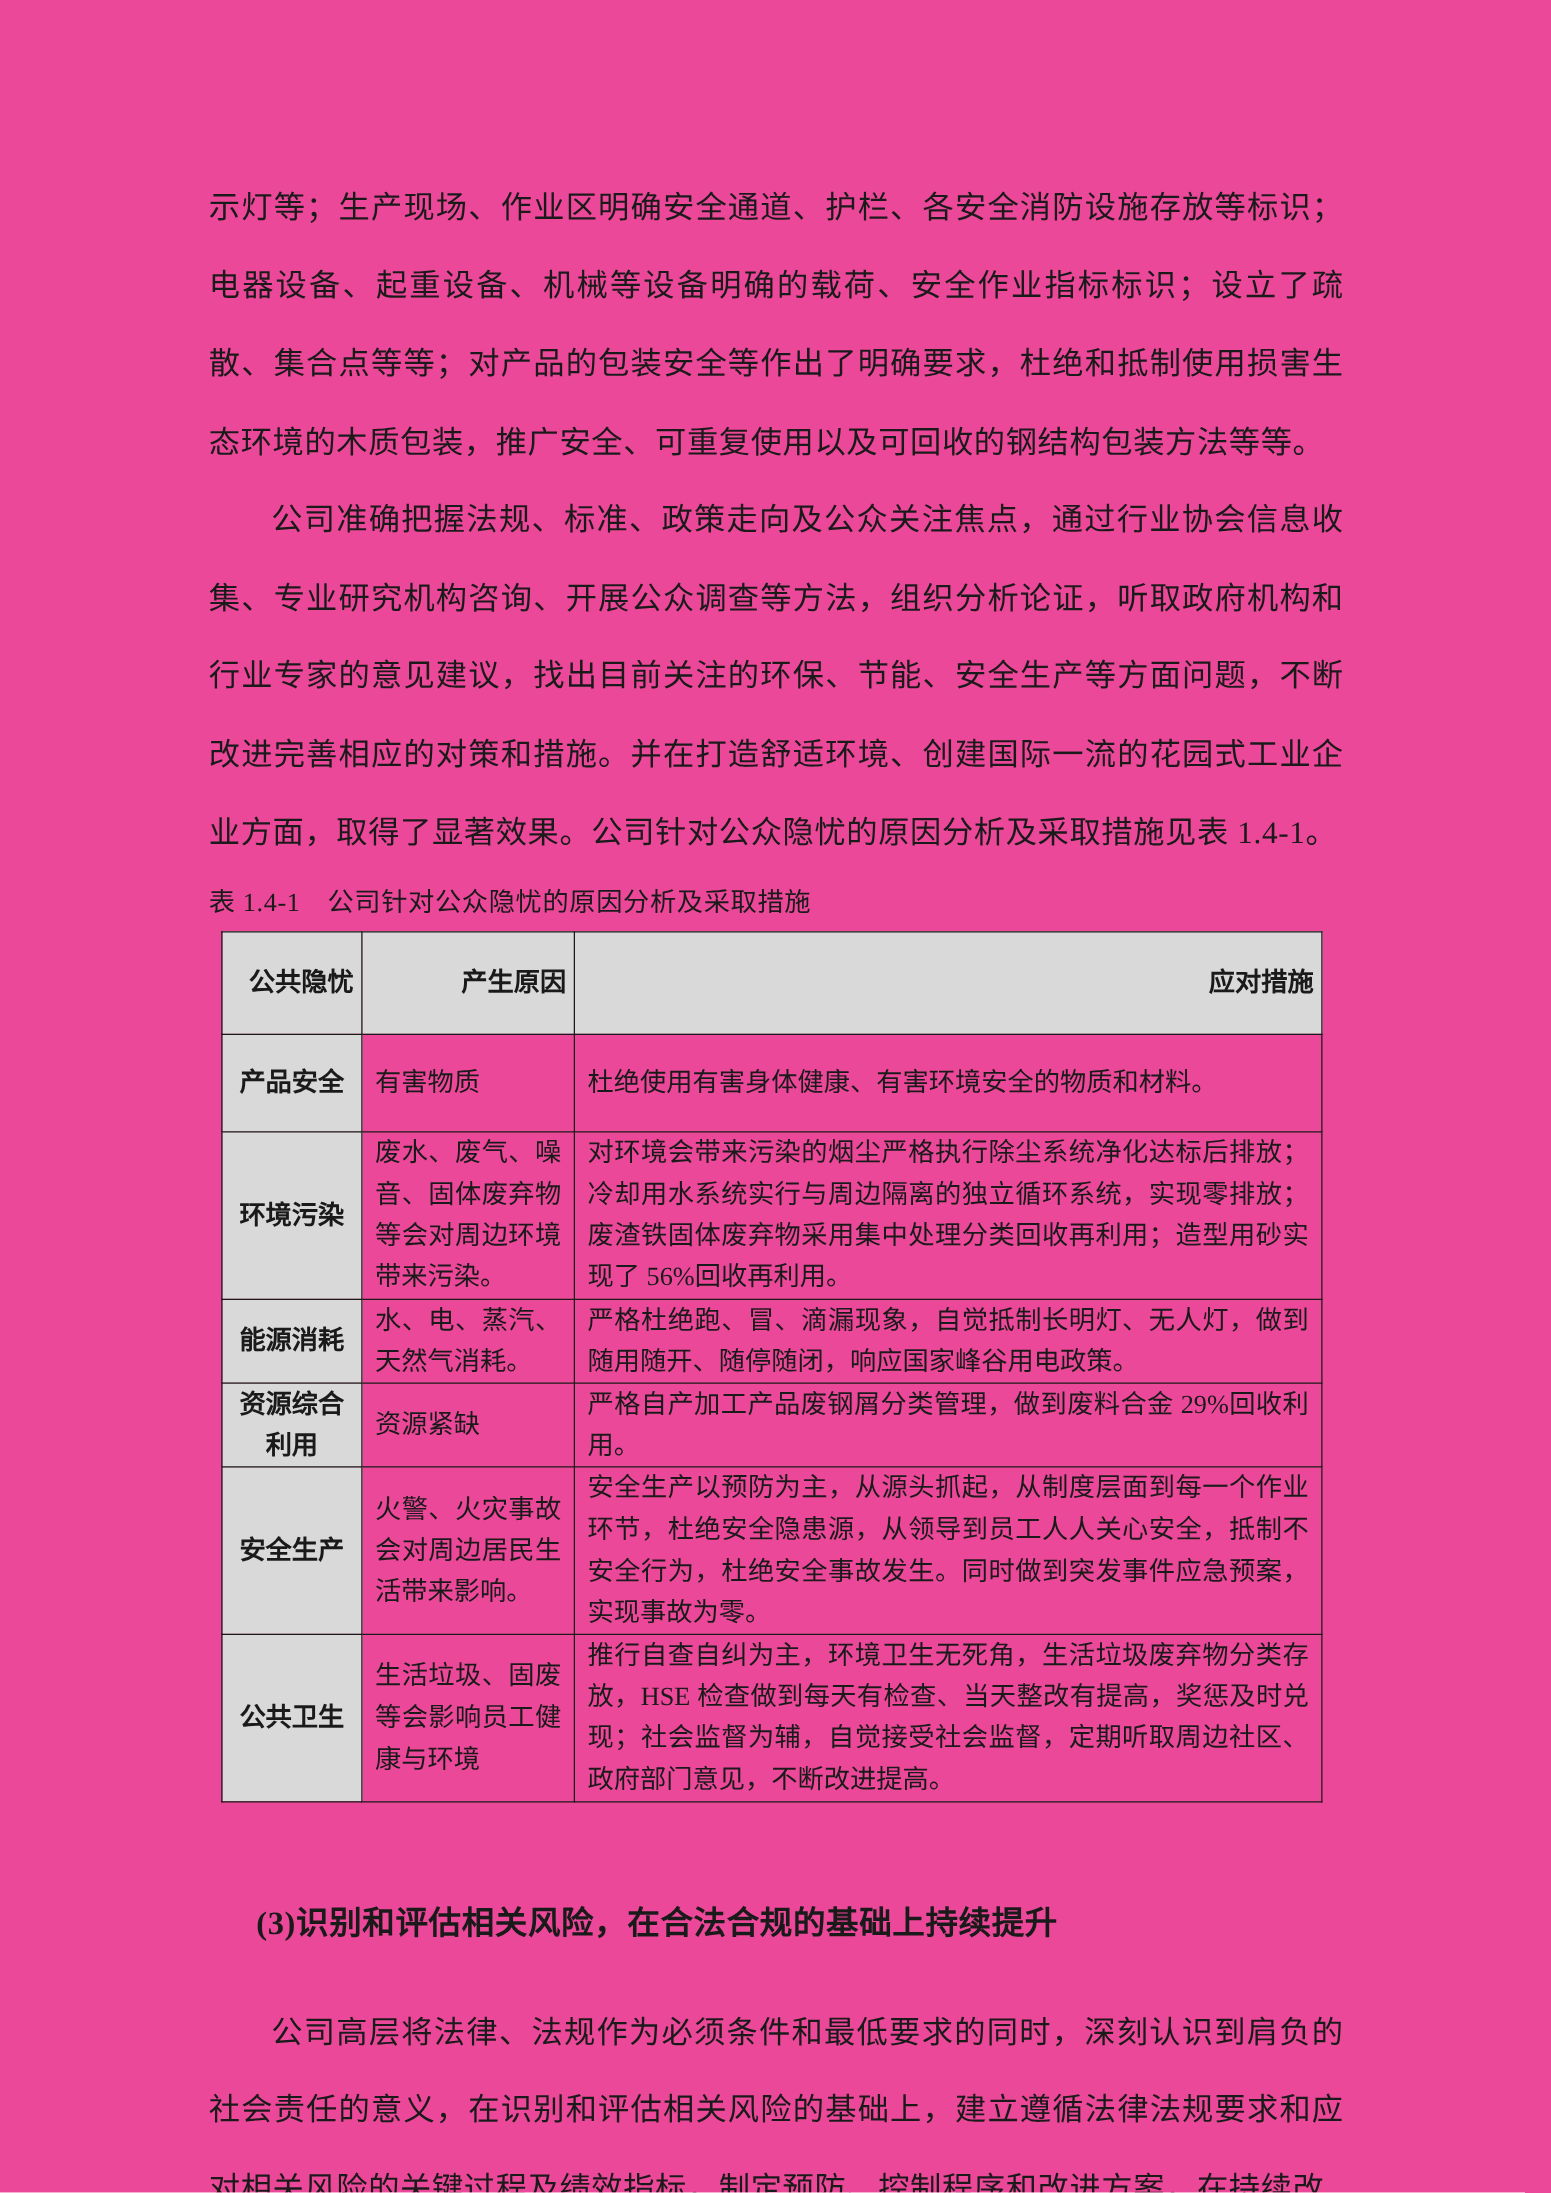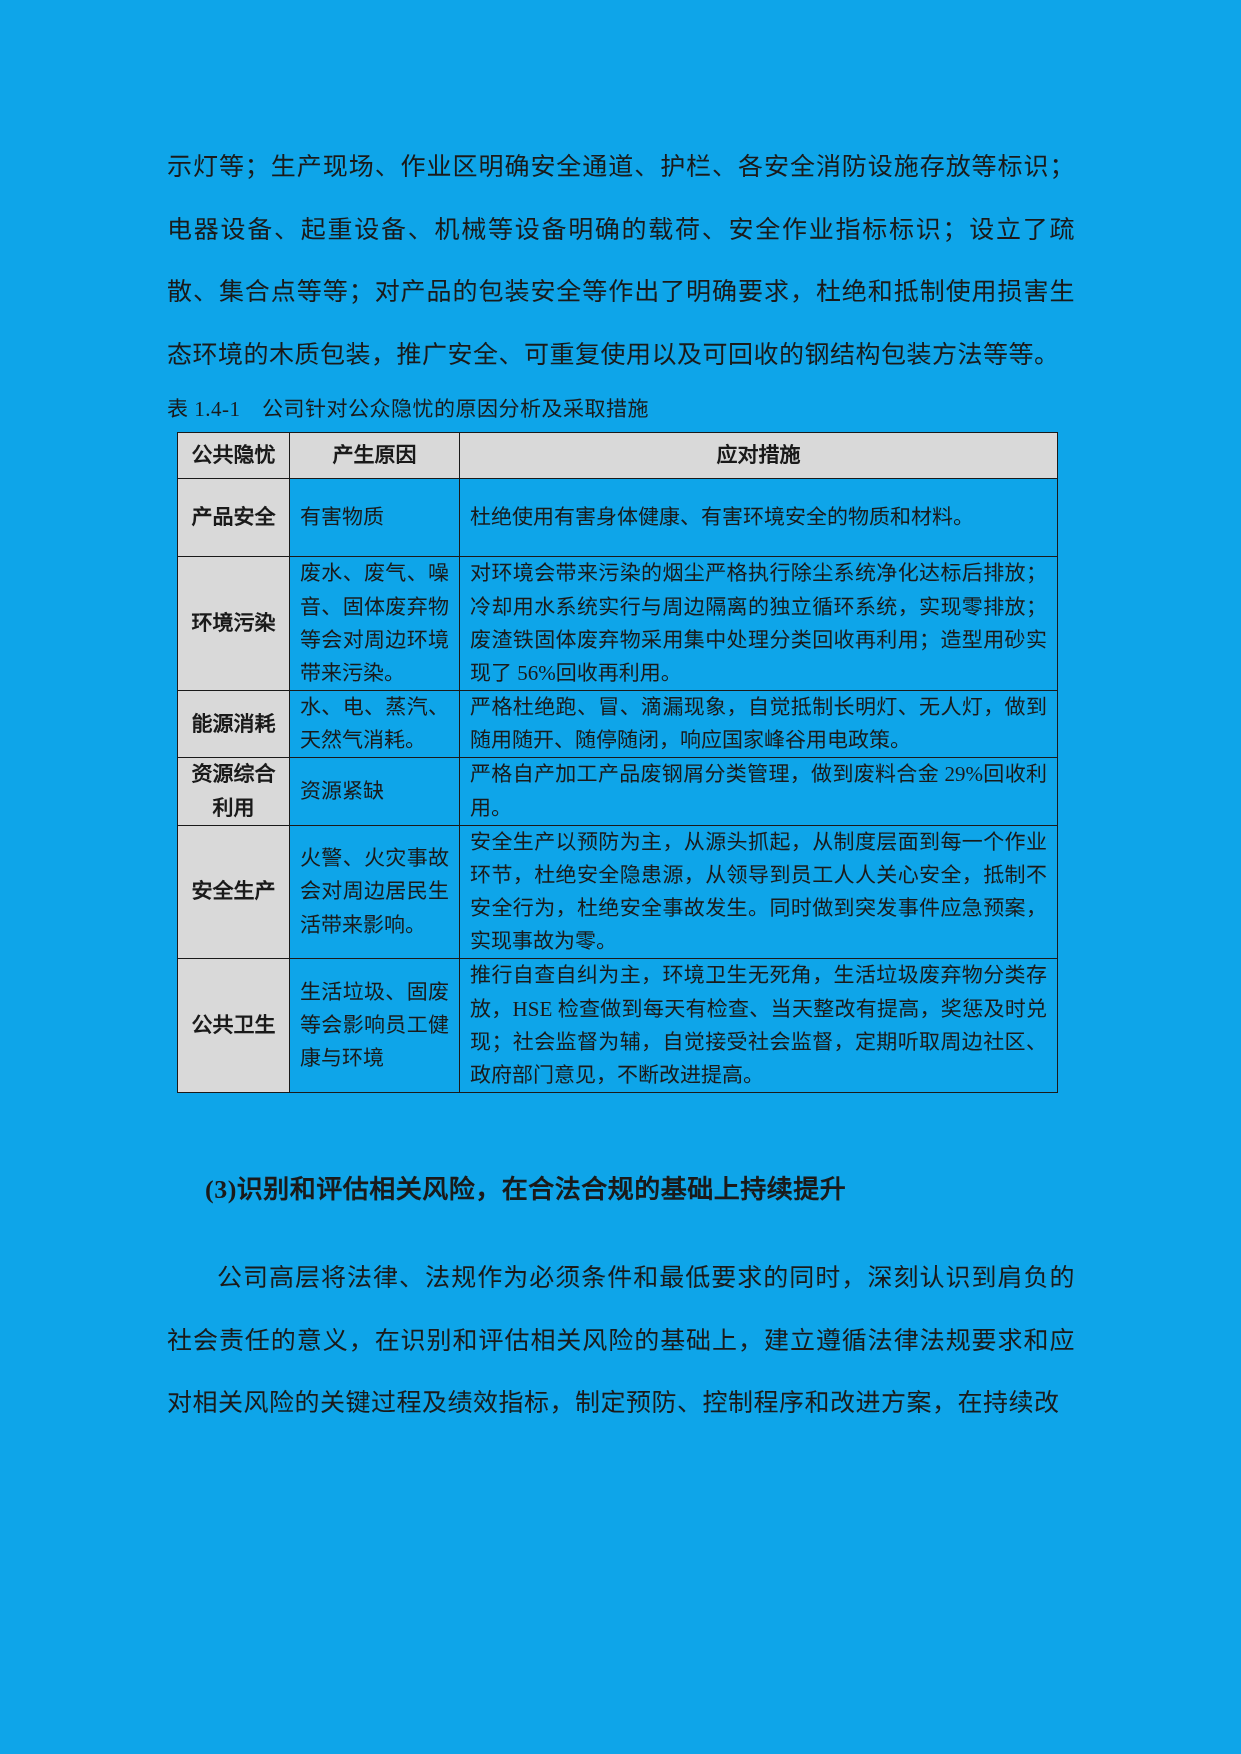--- a/index.html
+++ b/index.html
@@ -4,21 +4,21 @@
 <style>
   html, body {
     margin: 0;
     padding: 0;
     background: #ffffff;
   }
   .page {
     position: relative;
     width: 1241px;
     height: 1754px;
-    background: #0ea5e9;
+    background: #ec4899;
     font-family: "Liberation Serif", "DejaVu Serif", serif;
     color: #1a1a1a;
     overflow: hidden;
     box-sizing: border-box;
     padding: 136px 166px 0 167px;
   }
   .body-text {
     width: 908px;
     font-size: 25px;
     line-height: 2.5;
@@ -52,22 +52,22 @@
   table.report-table td {
     border: 1.5px solid #1a1a1a;
     vertical-align: middle;
     line-height: 1.58;
     padding: 0 10px;
     box-sizing: border-box;
   }
   table.report-table th {
     background: #d9d9d9;
     font-weight: bold;
-    text-align: center;
-    padding: 6px 6px;
+    text-align: right;
+    padding: 24px 6px;
   }
   td.rowhead {
     background: #d9d9d9;
     font-weight: bold;
     text-align: center;
     padding: 10px 4px;
   }
   td.cause {
     text-align: justify;
     padding: 12px 10px;
@@ -100,20 +100,21 @@
     letter-spacing: 0.5px;
   }
 </style>
 </head>
 <body>
 
 <div class="page">
 
   <div class="body-text">
     <p>示灯等；生产现场、作业区明确安全通道、护栏、各安全消防设施存放等标识；电器设备、起重设备、机械等设备明确的载荷、安全作业指标标识；设立了疏散、集合点等等；对产品的包装安全等作出了明确要求，杜绝和抵制使用损害生态环境的木质包装，推广安全、可重复使用以及可回收的钢结构包装方法等等。</p>
+    <p class="indent">公司准确把握法规、标准、政策走向及公众关注焦点，通过行业协会信息收集、专业研究机构咨询、开展公众调查等方法，组织分析论证，听取政府机构和行业专家的意见建议，找出目前关注的环保、节能、安全生产等方面问题，不断改进完善相应的对策和措施。并在打造舒适环境、创建国际一流的花园式工业企业方面，取得了显著效果。公司针对公众隐忧的原因分析及采取措施见表 1.4-1。</p>
   </div>
 
   <div class="table-caption">表 1.4-1　公司针对公众隐忧的原因分析及采取措施</div>
 
   <table class="report-table">
     <colgroup>
       <col class="c1">
         <col class="c2">
         <col class="c3">
     </colgroup>

